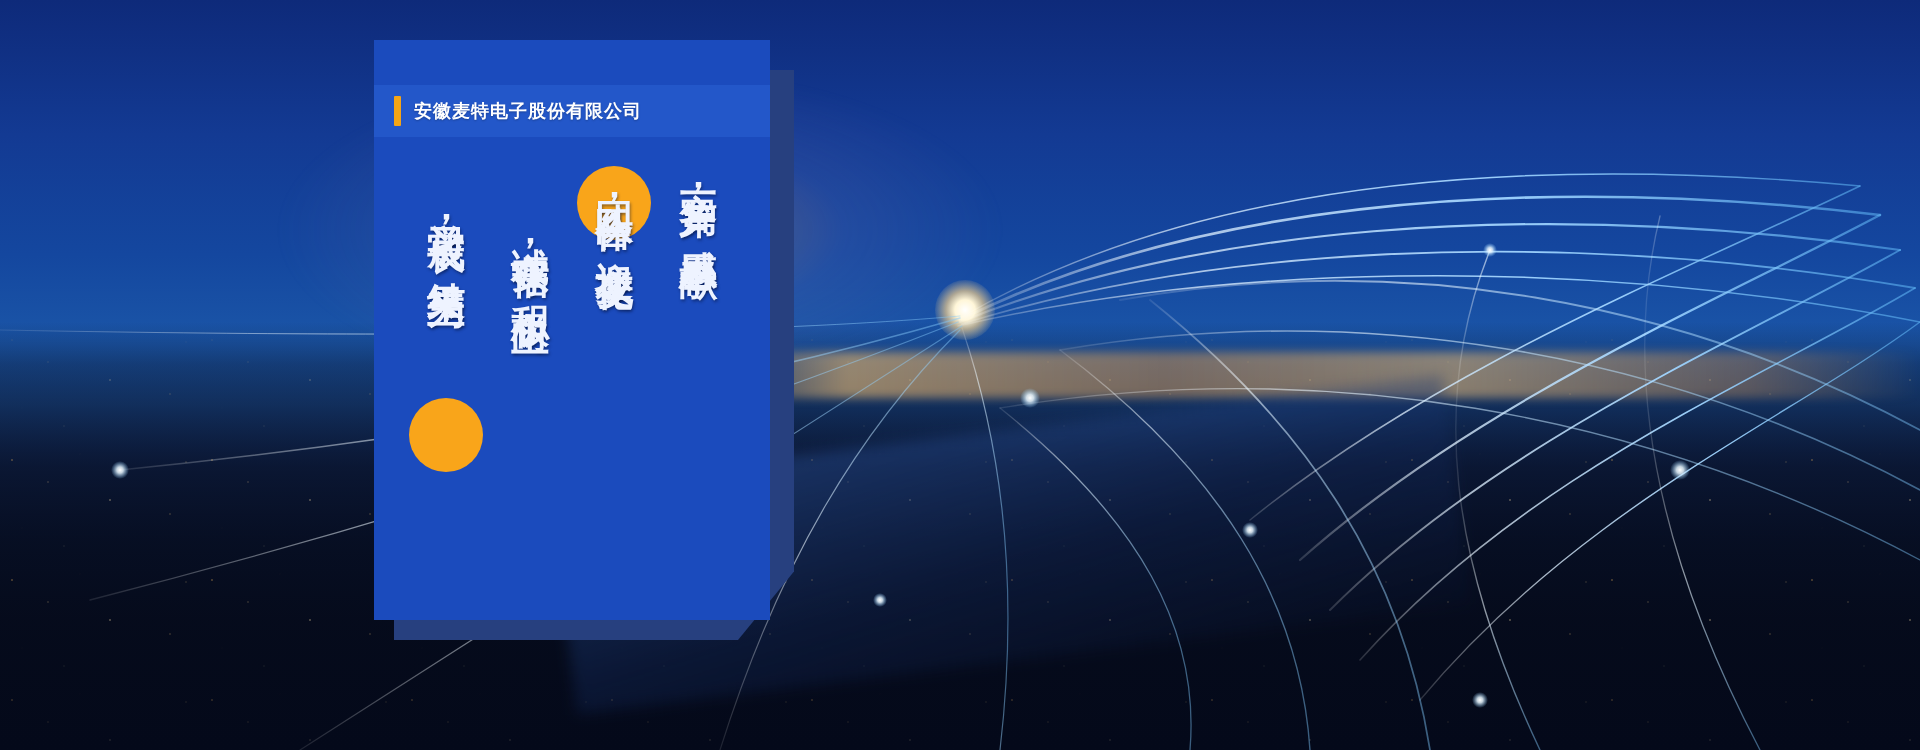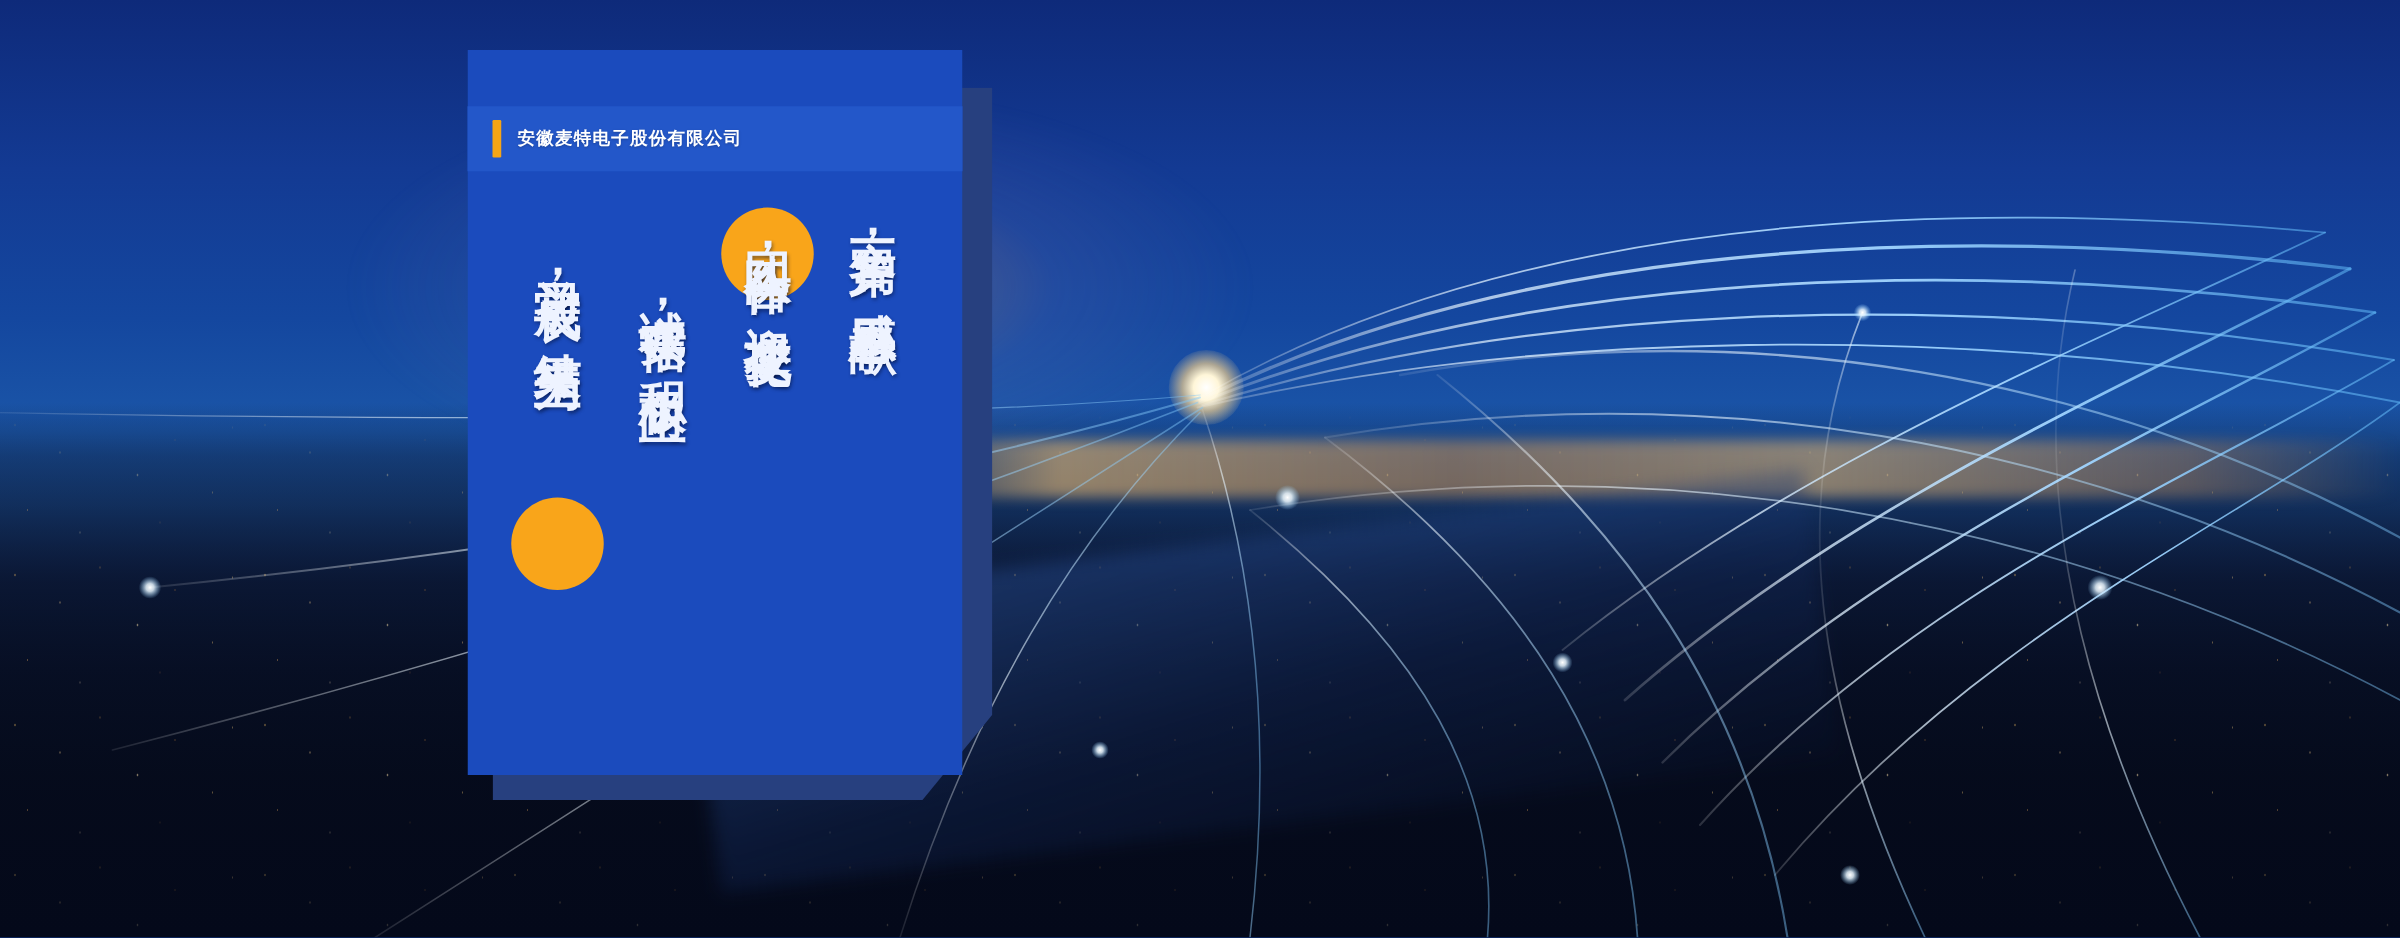--- a/index.html
+++ b/index.html
@@ -111,21 +111,21 @@
     position:absolute;left:-16px;top:45px;width:428px;height:52px;
     background:#2357c9;
   }
   .panel-title{
     position:absolute;left:0;top:45px;height:52px;width:428px;
     display:flex;align-items:center;gap:13px;padding-left:20px;
     box-sizing:border-box;
   }
   .title-bar{width:7px;height:30px;background:#F5A516;flex:0 0 auto;border-radius:1px;}
   .title-text{
-    color:#ffffff;font-size:14px;font-weight:bold;letter-spacing:1px;
+    color:#ffffff;font-size:18px;font-weight:bold;letter-spacing:1px;
     font-family:"Liberation Serif","DejaVu Serif",serif;
     white-space:nowrap;text-shadow:0 1px 2px rgba(0,0,0,.25);
   }
 
   
   .columns{
     position:absolute;left:0;top:108px;width:396px;height:448px;
     display:flex;flex-direction:row-reverse;justify-content:center;
     gap:0px;padding:0 10px;box-sizing:border-box;
   }

